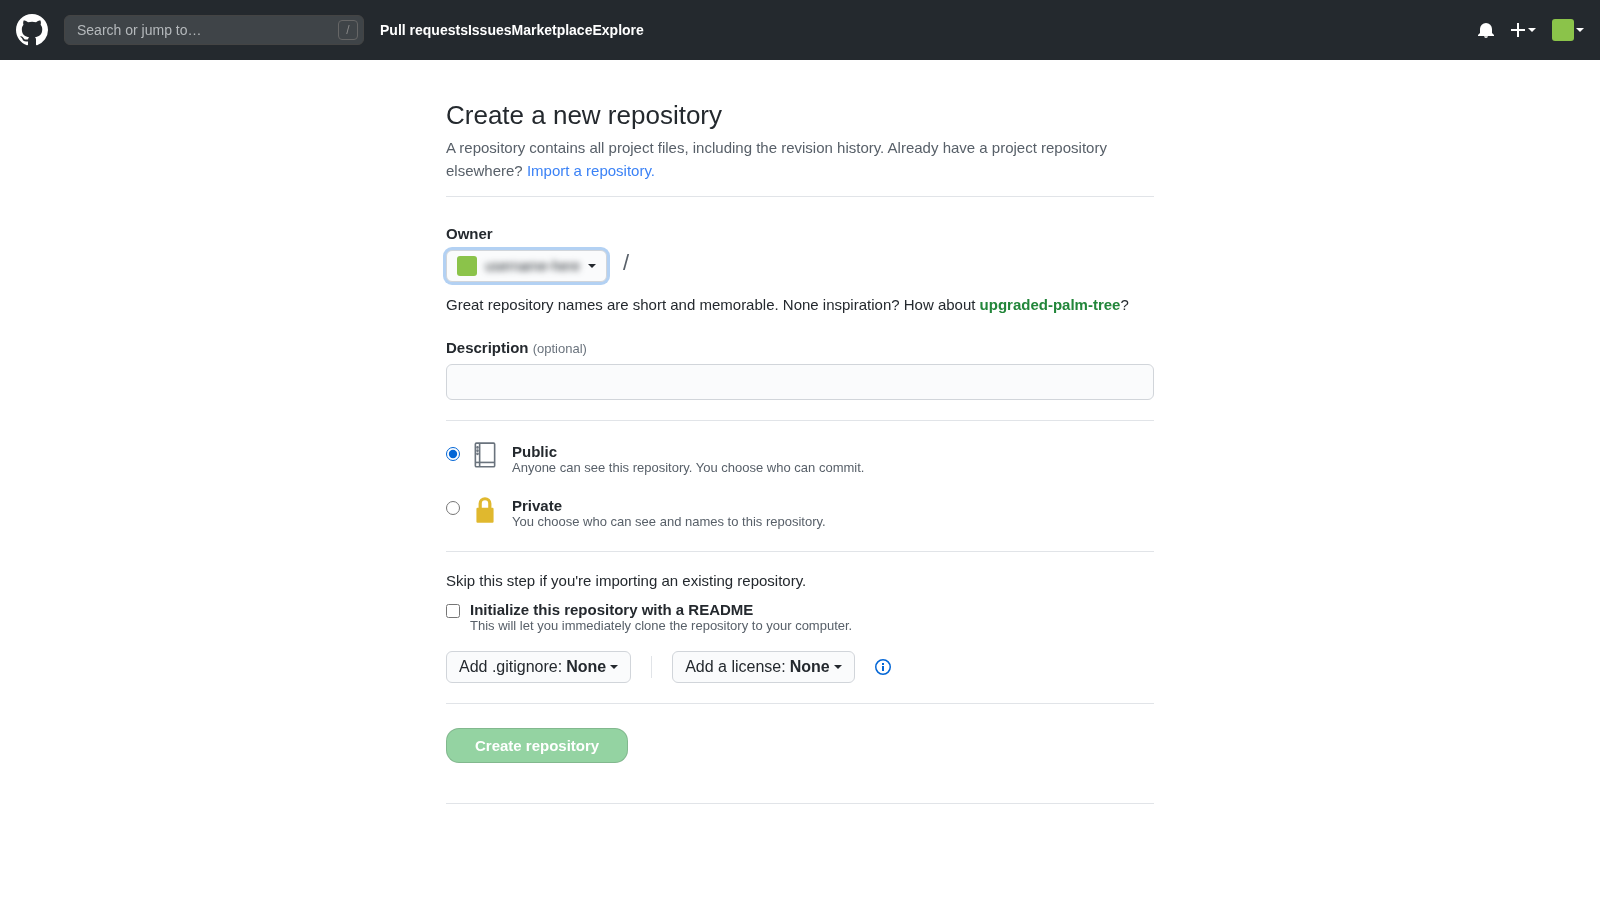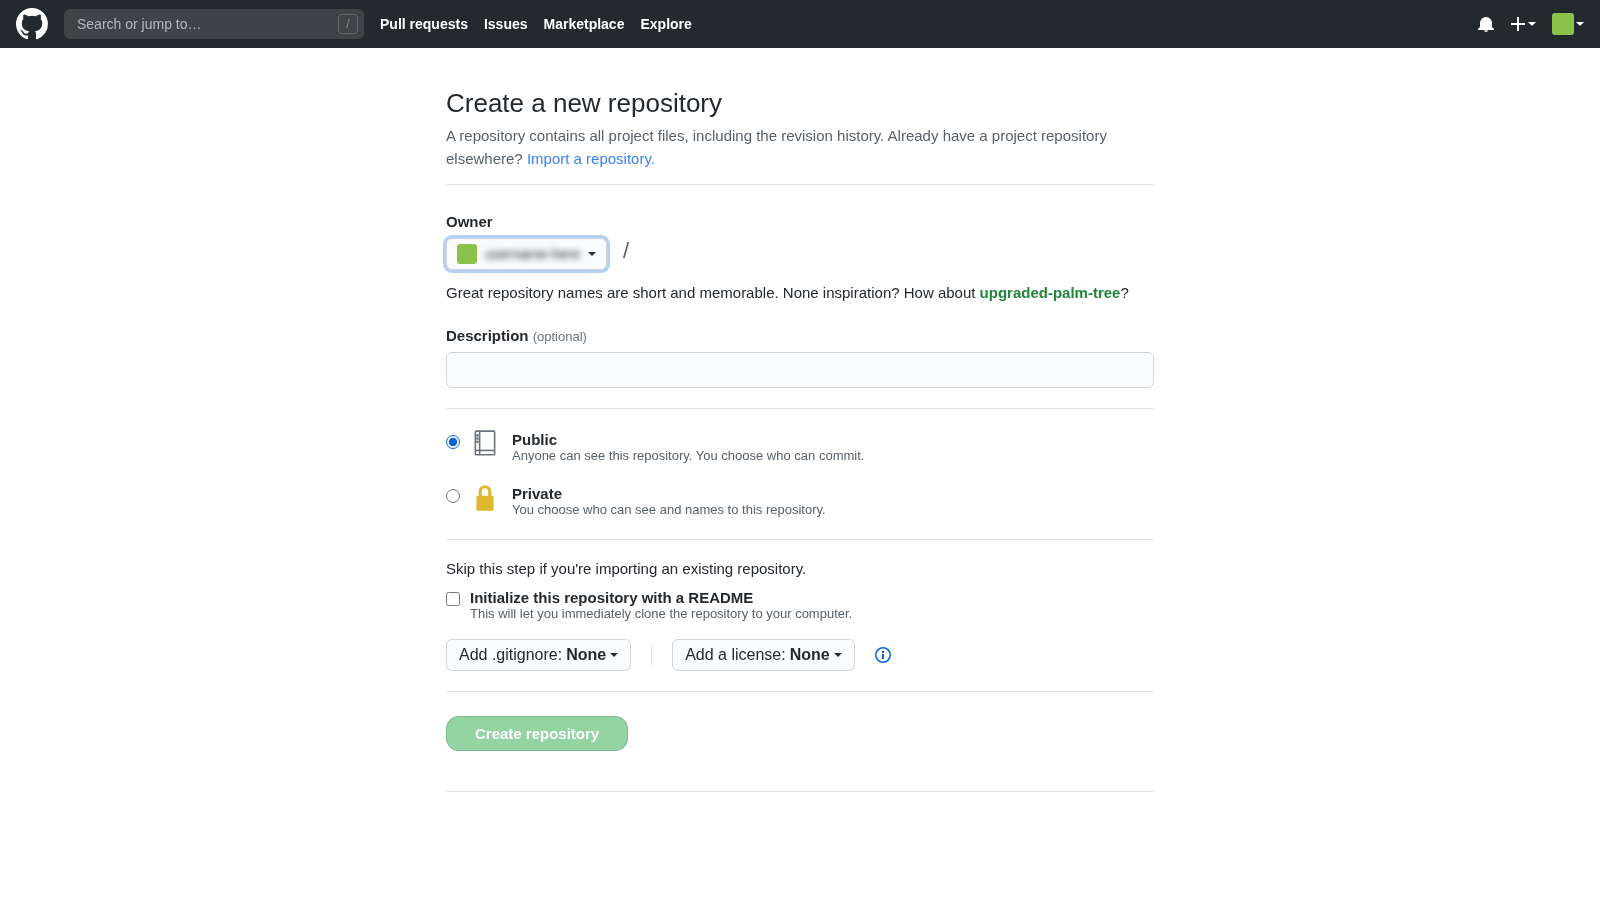--- a/index.html
+++ b/index.html
@@ -5,21 +5,21 @@
   * { box-sizing: border-box; margin: 0; padding: 0; }
   body {
     font-family: -apple-system, BlinkMacSystemFont, "Segoe UI", Helvetica, Arial, sans-serif;
     font-size: 14px;
     color: #24292e;
     background: #fff;
   }
   
   .header {
     background: #24292e;
-    height: 48px;
+    height: 60px;
     display: flex;
     align-items: center;
     padding: 0 16px;
     color: #fff;
   }
   .gh-logo {
     width: 32px; height: 32px;
     fill: #fff;
     margin-right: 16px;
     cursor: pointer;
@@ -44,21 +44,21 @@
     position: absolute;
     right: 6px; top: 50%;
     transform: translateY(-50%);
     border: 1px solid #666;
     border-radius: 4px;
     width: 20px; height: 20px;
     display:flex;align-items:center;justify-content:center;
     font-size: 12px;
     color: #888;
   }
-  .nav-links { display:flex; gap:16px; }
+  .nav-links { display:flex; }
   .nav-links a {
     color:#fff; text-decoration:none; font-weight:600; font-size:14px;
   }
   .header-right { margin-left:auto; display:flex; align-items:center; gap:16px; }
   .icon-btn { color:#fff; fill:#fff; cursor:pointer; display:flex; align-items:center; }
   .plus-drop { display:flex; align-items:center; }
   .avatar {
     width:22px;height:22px;border-radius:3px;background:#8bc34a;
     display:flex;align-items:center;justify-content:center;
   }

